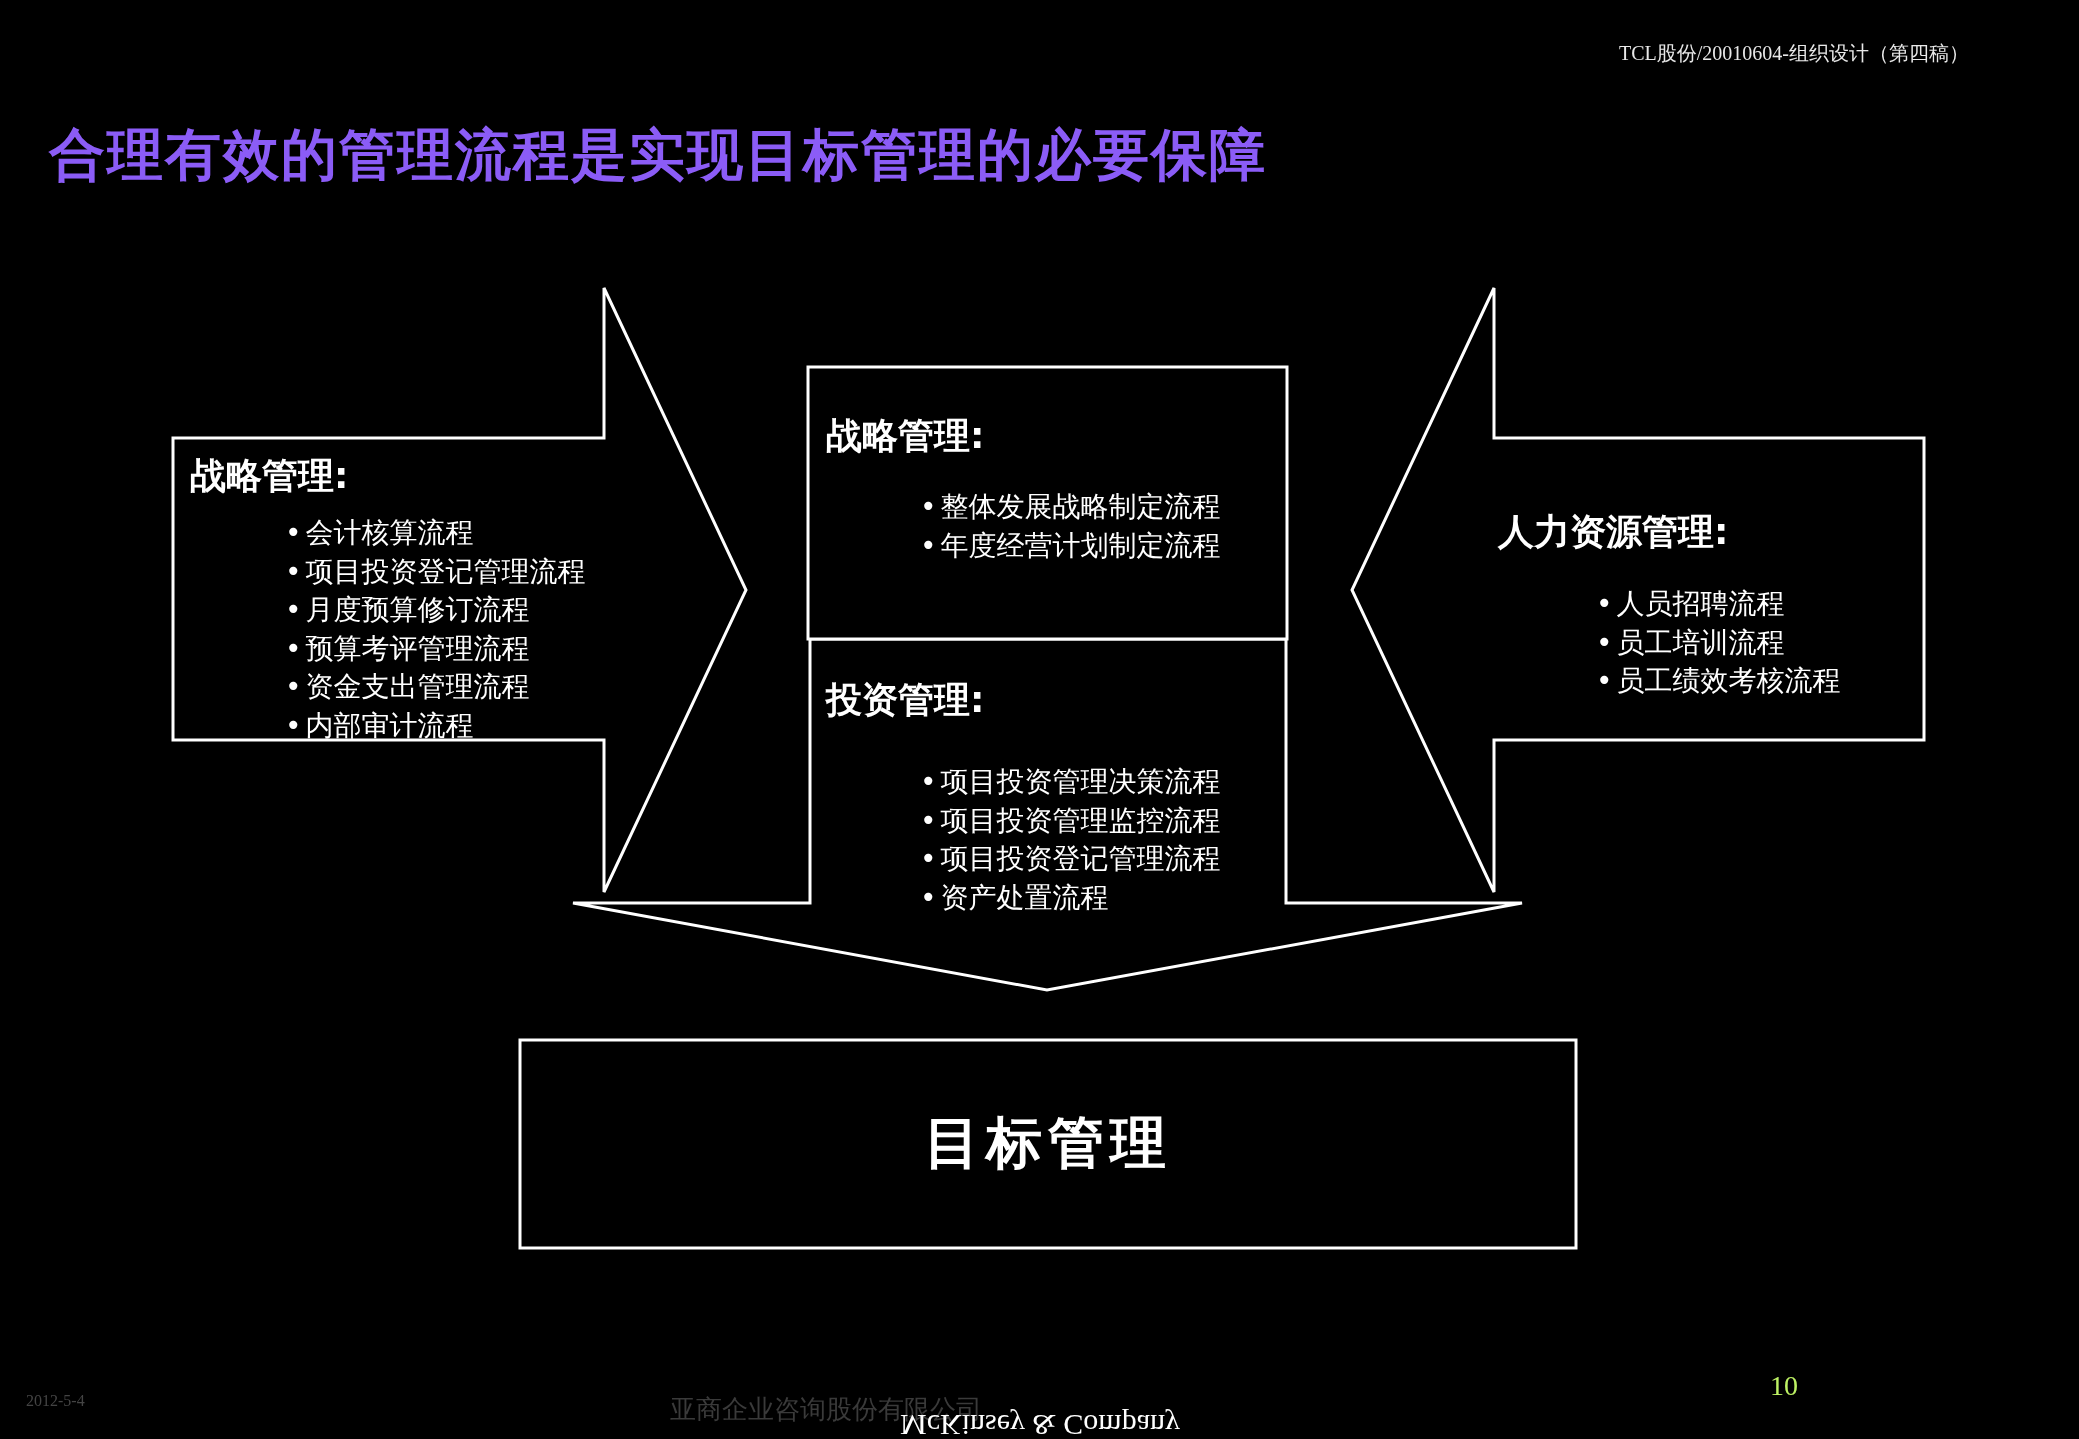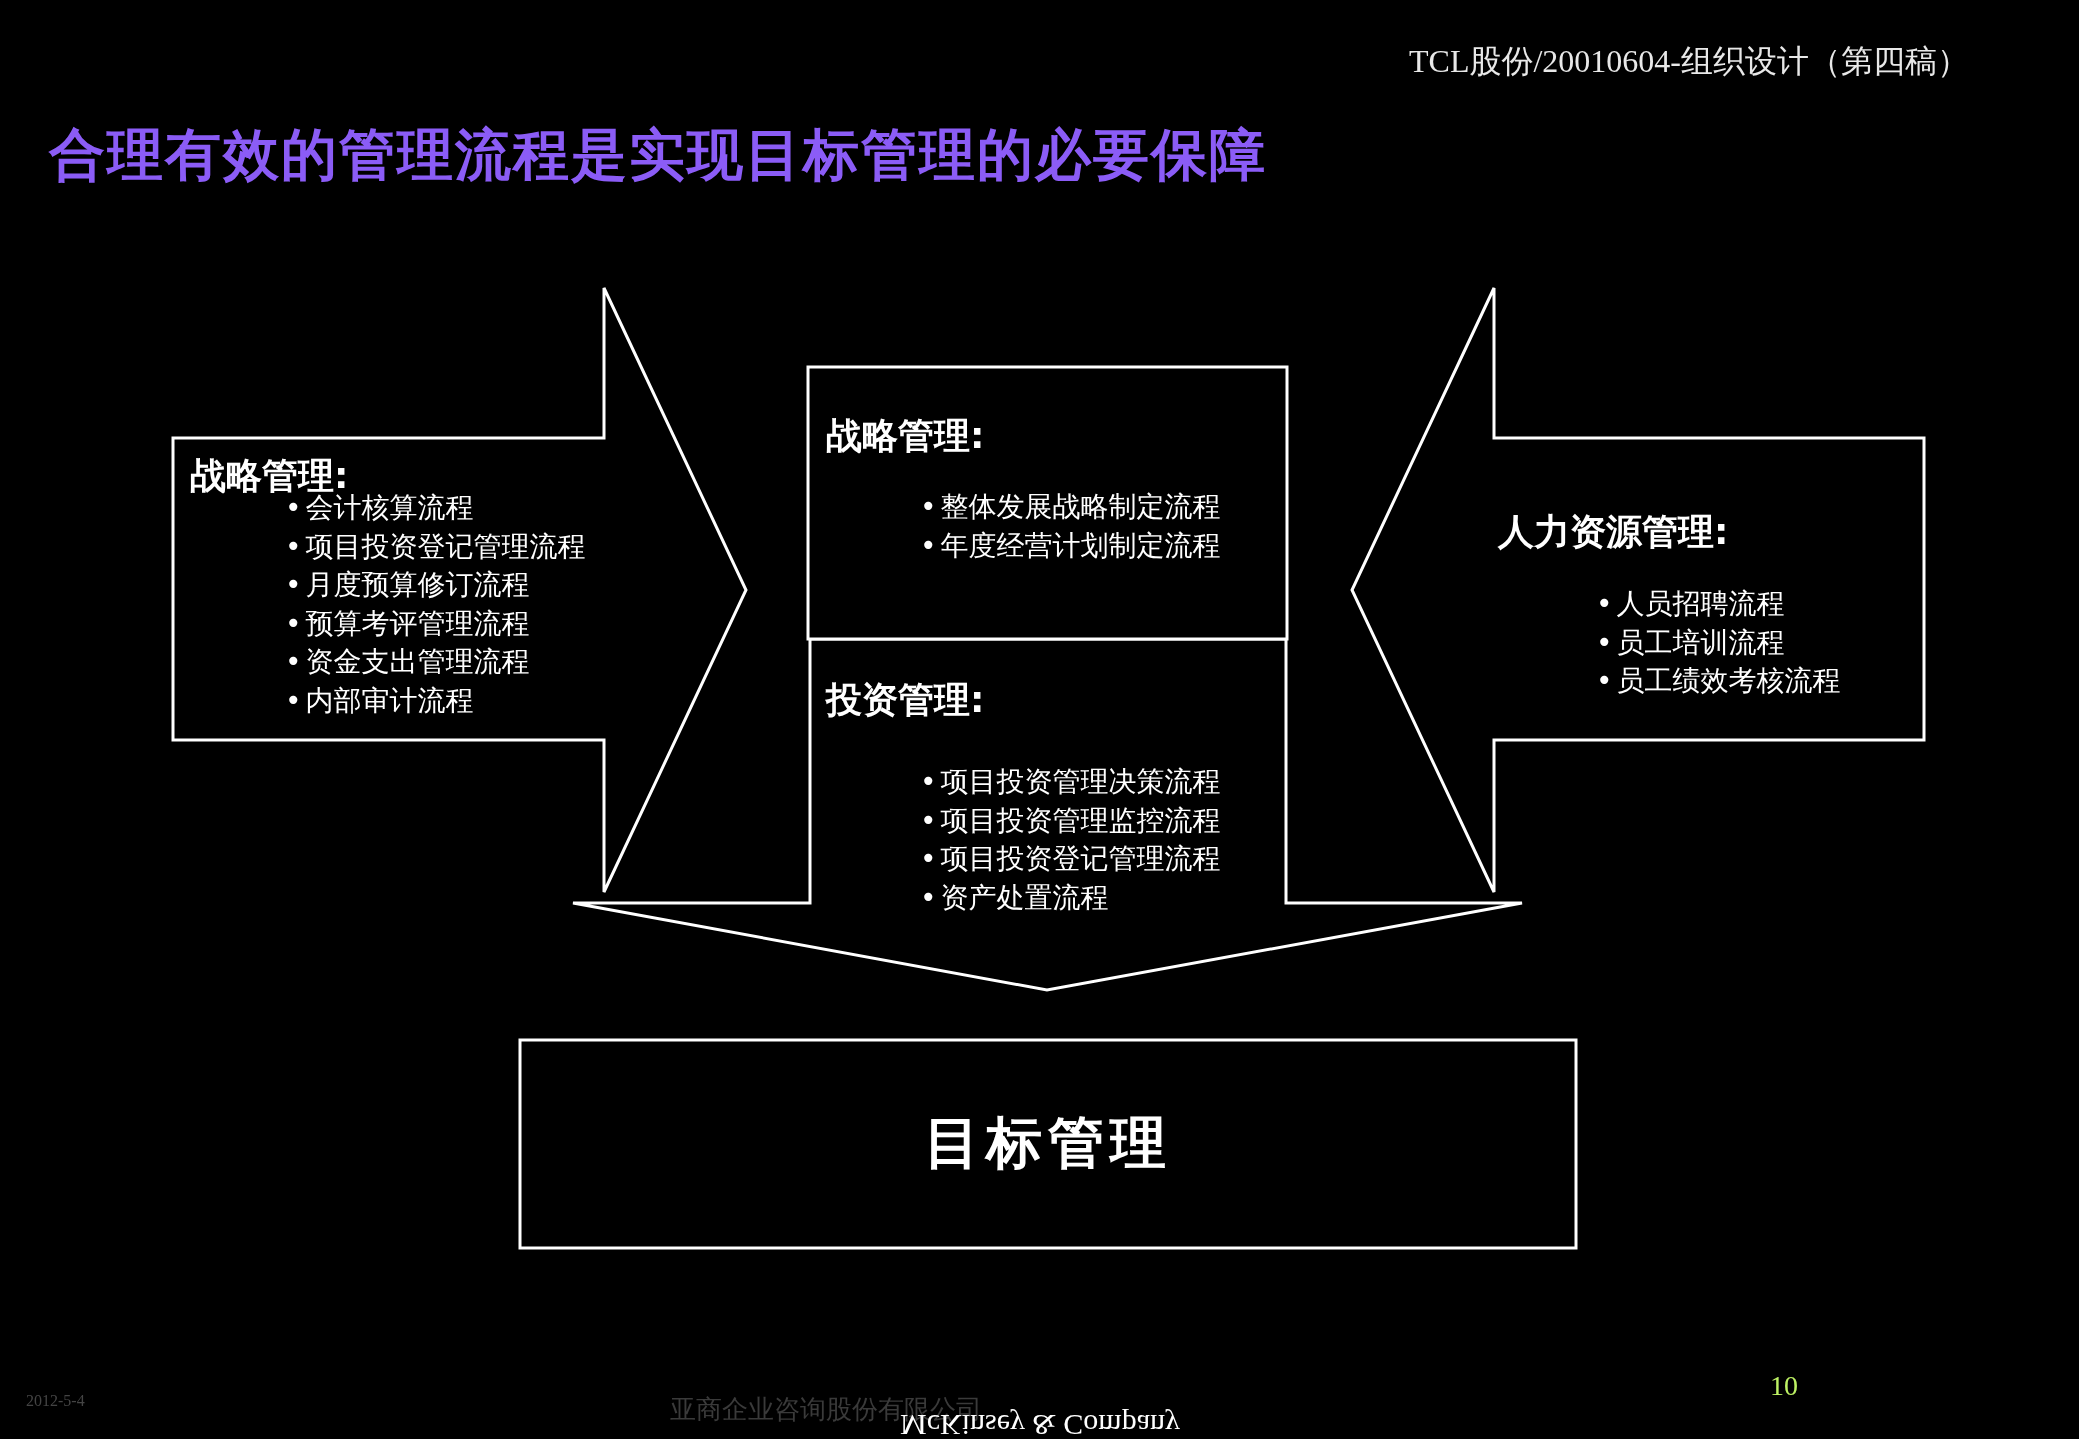--- a/index.html
+++ b/index.html
@@ -1,19 +1,19 @@
 <!DOCTYPE html>
 <html><head>
 <meta charset="utf-8">
 <style>
   html, body { margin:0; padding:0; background:#000; }
   body { width:2079px; height:1439px; position:relative; overflow:hidden;
          font-family:"DejaVu Serif", serif; color:#fff; }
   .abs { position:absolute; }
-  #header-ref { top:40px; right:110px; font-size:32px; color:#e8e8e8;
+  #header-ref { top:40px; right:110px; font-size:20px; color:#e8e8e8;
     font-family:"Liberation Serif", serif; white-space:nowrap; }
   #title { left:49px; top:118px; font-size:56px; color:#8b5cf6; font-weight:bold;
     letter-spacing:2px; white-space:nowrap; font-family:"DejaVu Sans", sans-serif; }
   svg#shapes { position:absolute; left:0; top:0; }
   .heading { font-size:36px; font-weight:bold; white-space:nowrap;
     font-family:"DejaVu Sans", sans-serif; }
   .list { list-style:none; margin:0; padding:0; font-size:28px;
     font-family:"DejaVu Sans", sans-serif; line-height:38.5px; white-space:nowrap; }
   .list li::before { content:"•"; margin-right:4px; }
   #goal-label { left:520px; top:1040px; width:1056px; height:208px;
@@ -39,21 +39,21 @@
   <polygon points="1924,438 1494,438 1494,288 1352,590 1494,892 1494,740 1924,740" fill="none" stroke="#fff" stroke-width="3"></polygon>
 
   <polygon points="810,639 1286,639 1286,903 1522,903 1047,990 573,903 810,903" fill="#000" stroke="#fff" stroke-width="3"></polygon>
 
   <rect x="808" y="367" width="479" height="272" fill="#000" stroke="#fff" stroke-width="3"></rect>
 
   <rect x="520" y="1040" width="1056" height="208" fill="none" stroke="#fff" stroke-width="3"></rect>
 </svg>
 
 <div class="abs heading" style="left:190px; top:452px;">战略管理:</div>
-<ul class="abs list" style="left:285px; top:489px;">
+<ul class="abs list" style="left:285px; top:514px;">
   <li>会计核算流程</li>
   <li>项目投资登记管理流程</li>
   <li>月度预算修订流程</li>
   <li>预算考评管理流程</li>
   <li>资金支出管理流程</li>
   <li>内部审计流程</li>
 </ul>
 
 <div class="abs heading" style="left:826px; top:412px;">战略管理:</div>
 <ul class="abs list" style="left:920px; top:488px;">

